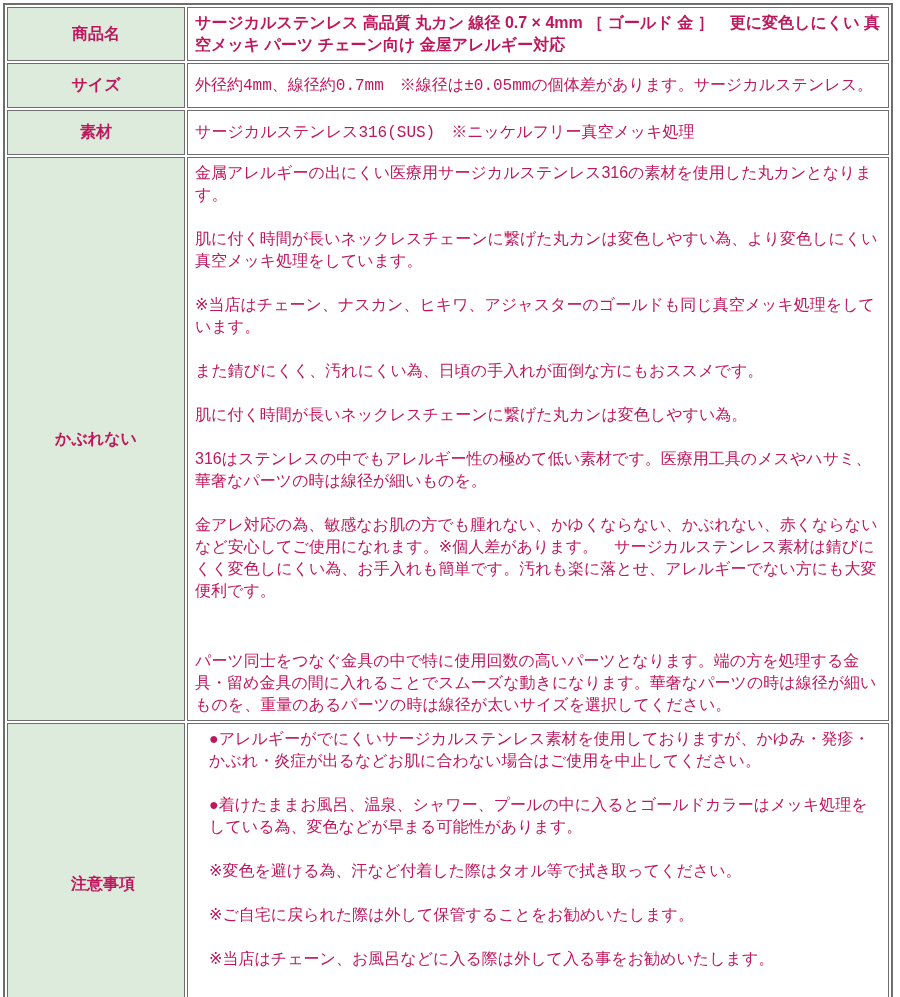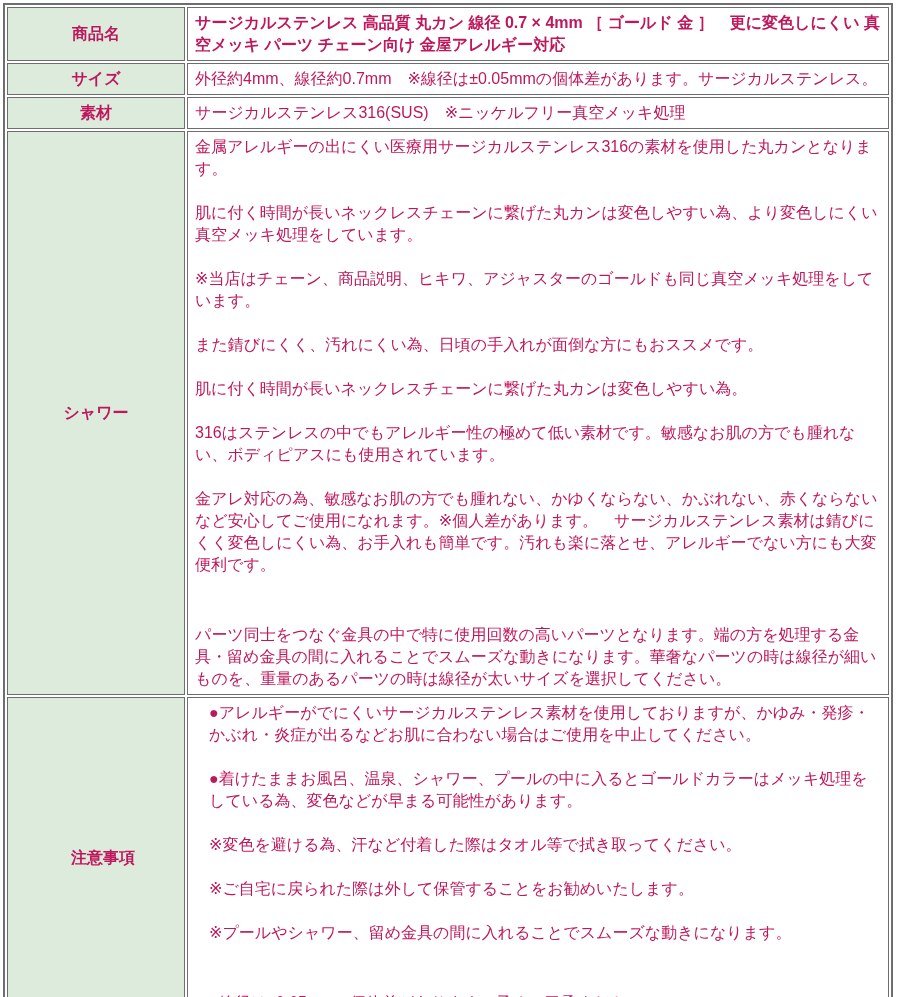--- a/index.html
+++ b/index.html
@@ -36,21 +36,21 @@
   td.label {
     width: 178px;
     background: #dcebdc;
     text-align: center;
     font-weight: bold;
   }
   tr.bold-row td.content { font-weight: bold; }
   .para { margin: 0 0 22px 0; }
   .para:last-child { margin-bottom: 0; margin-top: 48px; }
   tr.r-name  td { height: 54px; }
-  tr.r-line  td { height: 32px; }
+  tr.r-line  td { height: 45px; font-family: Liberation Mono, monospace; }
   tr.r-desc  td { height: 460px; }
   tr.r-note  td { height: 286px; padding-left: 21px; }
   tr.r-rem   td { height: 55px; }
 </style>
 </head>
 <body>
 
 <div class="page">
   <table class="spec">
     <tbody>
@@ -60,38 +60,38 @@
       </tr>
       <tr class="r-line">
         <td class="label">サイズ</td>
         <td class="content">外径約4mm、線径約0.7mm　※線径は±0.05mmの個体差があります。サージカルステンレス。</td>
       </tr>
       <tr class="r-line">
         <td class="label">素材</td>
         <td class="content">サージカルステンレス316(SUS)　※ニッケルフリー真空メッキ処理</td>
       </tr>
       <tr class="r-desc">
-        <td class="label">シャワー</td>
+        <td class="label">かぶれない</td>
         <td class="content">
           <div class="para">金属アレルギーの出にくい医療用サージカルステンレス316の素材を使用した丸カンとなります。</div>
           <div class="para">肌に付く時間が長いネックレスチェーンに繋げた丸カンは変色しやすい為、より変色しにくい真空メッキ処理をしています。</div>
-          <div class="para">※当店はチェーン、商品説明、ヒキワ、アジャスターのゴールドも同じ真空メッキ処理をしています。</div>
+          <div class="para">※当店はチェーン、ナスカン、ヒキワ、アジャスターのゴールドも同じ真空メッキ処理をしています。</div>
           <div class="para">また錆びにくく、汚れにくい為、日頃の手入れが面倒な方にもおススメです。</div>
           <div class="para">肌に付く時間が長いネックレスチェーンに繋げた丸カンは変色しやすい為。</div>
-          <div class="para">316はステンレスの中でもアレルギー性の極めて低い素材です。敏感なお肌の方でも腫れない、ボディピアスにも使用されています。</div>
+          <div class="para">316はステンレスの中でもアレルギー性の極めて低い素材です。医療用工具のメスやハサミ、華奢なパーツの時は線径が細いものを。</div>
           <div class="para">金アレ対応の為、敏感なお肌の方でも腫れない、かゆくならない、かぶれない、赤くならないなど安心してご使用になれます。※個人差があります。　サージカルステンレス素材は錆びにくく変色しにくい為、お手入れも簡単です。汚れも楽に落とせ、アレルギーでない方にも大変便利です。</div>
           <div class="para">パーツ同士をつなぐ金具の中で特に使用回数の高いパーツとなります。端の方を処理する金具・留め金具の間に入れることでスムーズな動きになります。華奢なパーツの時は線径が細いものを、重量のあるパーツの時は線径が太いサイズを選択してください。</div>
         </td>
       </tr>
       <tr class="r-note">
         <td class="label">注意事項</td>
         <td class="content">
           <div class="para">●アレルギーがでにくいサージカルステンレス素材を使用しておりますが、かゆみ・発疹・かぶれ・炎症が出るなどお肌に合わない場合はご使用を中止してください。</div>
           <div class="para">●着けたままお風呂、温泉、シャワー、プールの中に入るとゴールドカラーはメッキ処理をしている為、変色などが早まる可能性があります。</div>
           <div class="para">※変色を避ける為、汗など付着した際はタオル等で拭き取ってください。</div>
           <div class="para">※ご自宅に戻られた際は外して保管することをお勧めいたします。</div>
-          <div class="para">※プールやシャワー、留め金具の間に入れることでスムーズな動きになります。</div>
+          <div class="para">※当店はチェーン、お風呂などに入る際は外して入る事をお勧めいたします。</div>
           <div class="para">●線径は±0.05mmの個体差があります。予めご了承ください。</div>
         </td>
       </tr>
     </tbody>
   </table>
 </div>
 
 </body></html>

